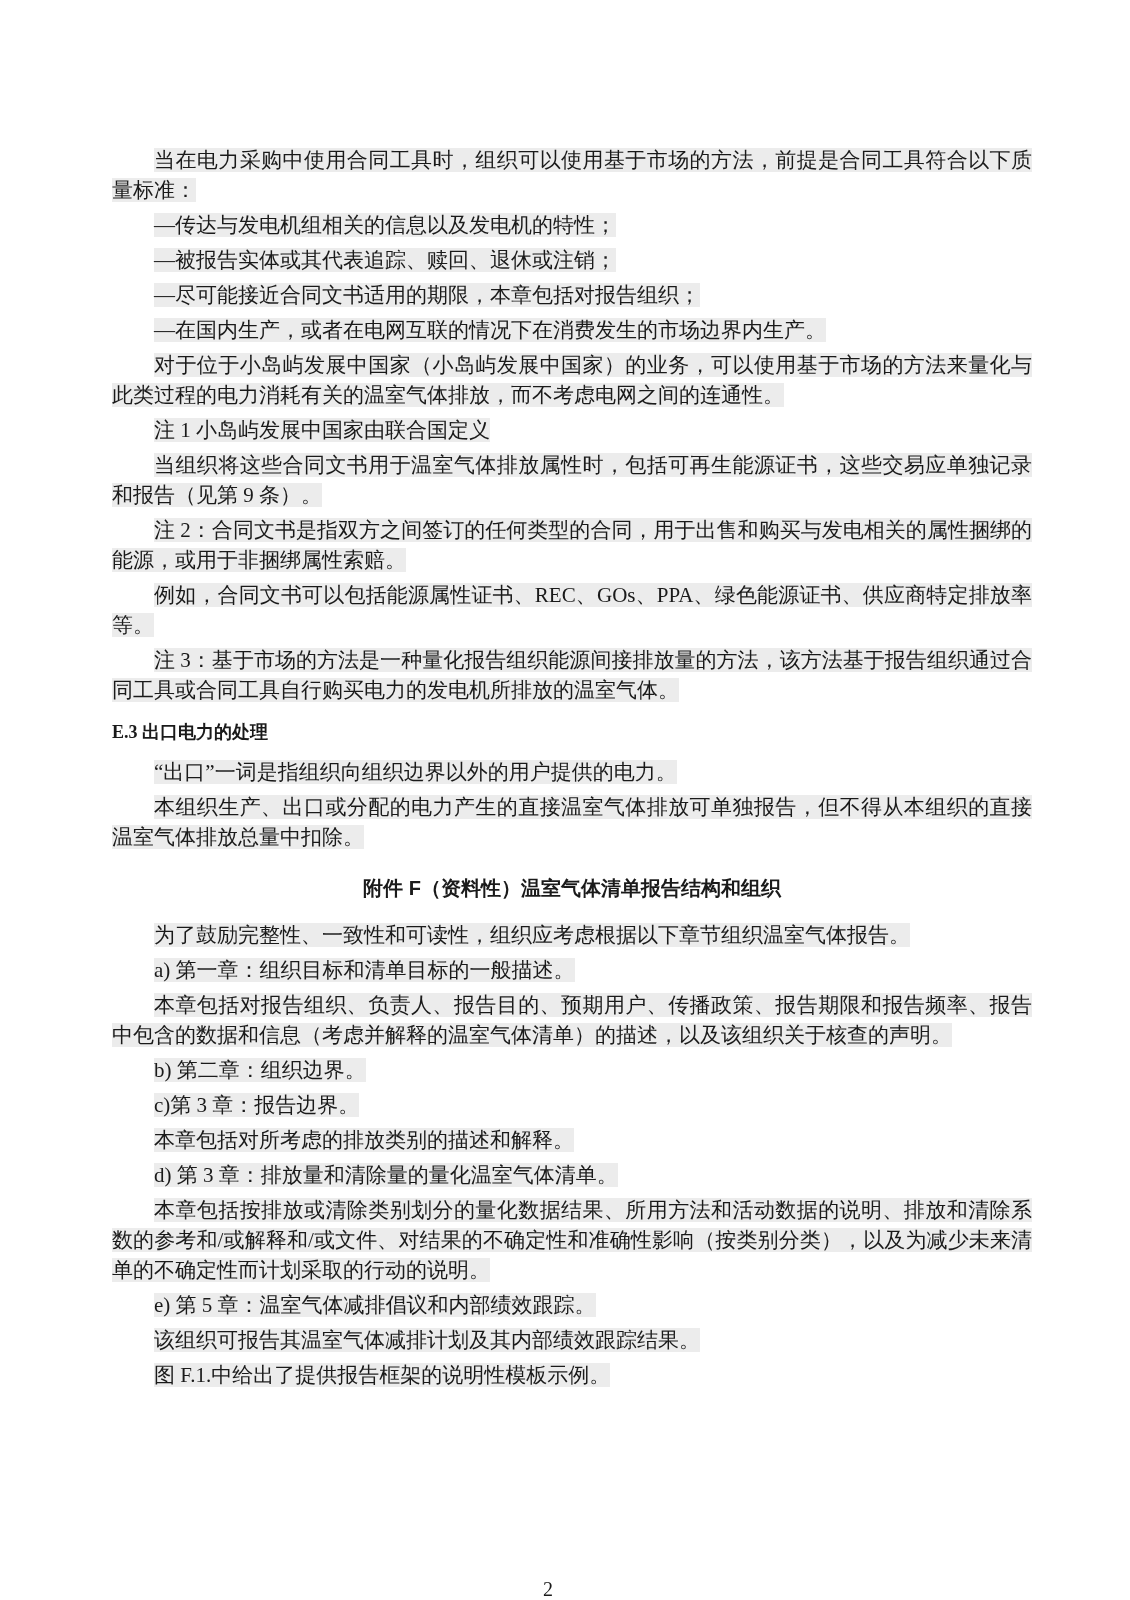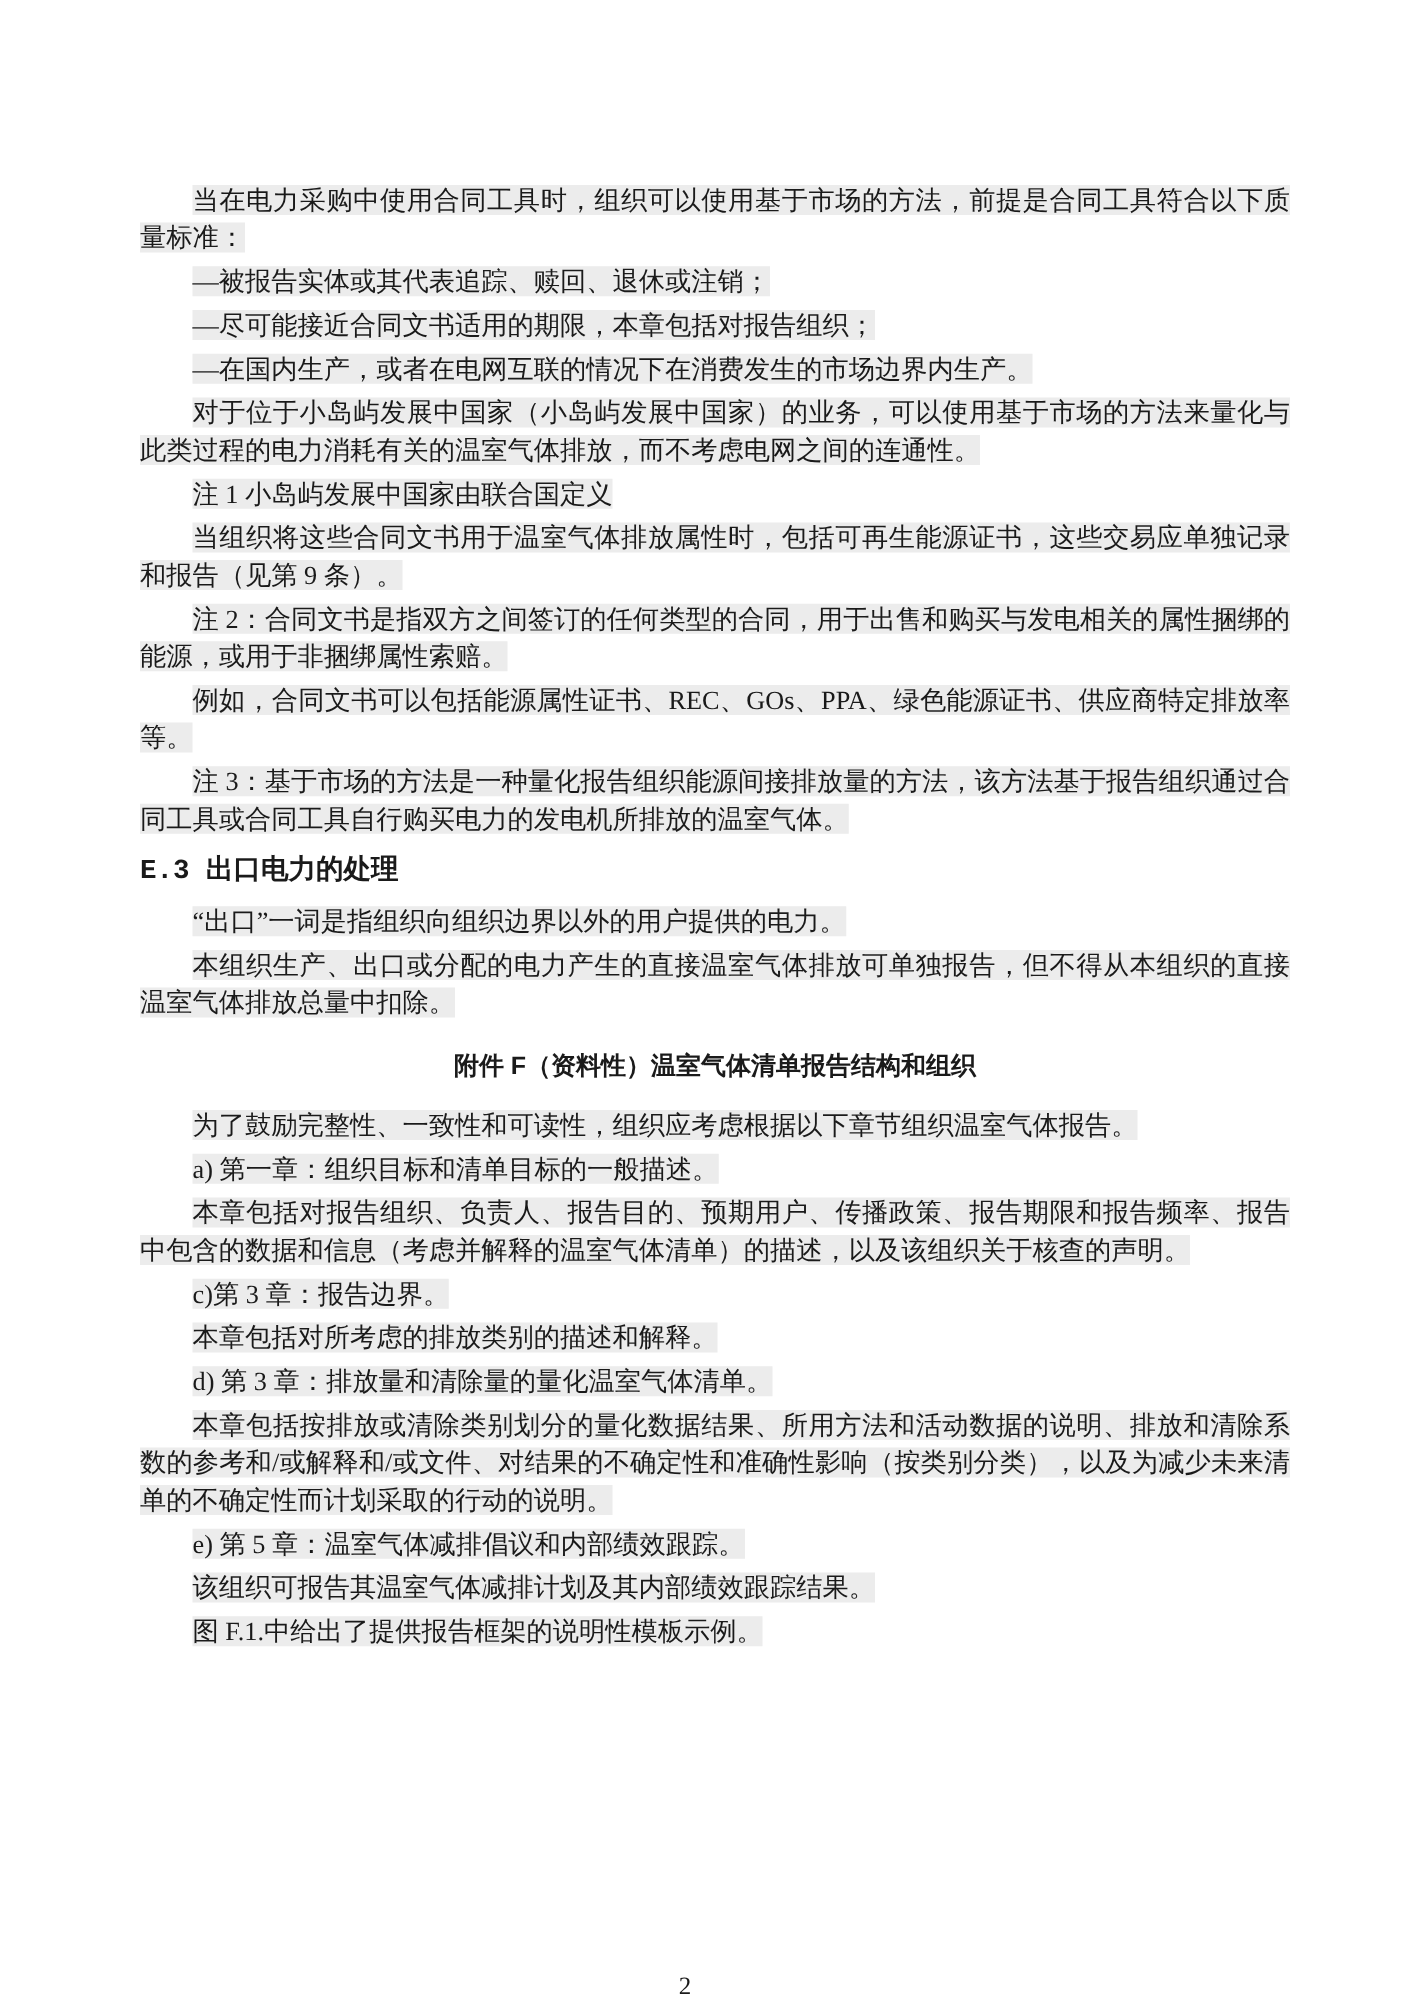--- a/index.html
+++ b/index.html
@@ -17,26 +17,26 @@
   }
   .para {
     font-size: 21px;
     line-height: 30px;
     margin: 5px 0;
     text-align: justify;
     text-indent: 2em;
   }
   .hl { background: #ececec; }
   .heading-e3 {
-    font-size: 22px;
+    font-size: 18px;
     font-weight: bold;
     line-height: 30px;
     margin: 12px 0 10px 0;
     text-indent: 0;
-    font-family: Liberation Mono, monospace;
+    font-family: Liberation Serif, serif;
   }
   .heading-annex {
     font-size: 20px;
     font-weight: bold;
     line-height: 40px;
     text-align: center;
     margin: 16px 0 12px 0;
     text-indent: 0;
     font-family: "Liberation Sans", "DejaVu Sans", sans-serif;
   }
@@ -51,20 +51,21 @@
     color: #1a1a1a;
   }
 </style>
 </head>
 <body>
 
 <div class="page">
 
   <p class="para"><span class="hl">当在电力采购中使用合同工具时，组织可以使用基于市场的方法，前提是合同工具符合以下质量标准：</span></p>
 
+  <p class="para"><span class="hl">—传达与发电机组相关的信息以及发电机的特性；</span></p>
   <p class="para"><span class="hl">—被报告实体或其代表追踪、赎回、退休或注销；</span></p>
   <p class="para"><span class="hl">—尽可能接近合同文书适用的期限，本章包括对报告组织；</span></p>
   <p class="para"><span class="hl">—在国内生产，或者在电网互联的情况下在消费发生的市场边界内生产。</span></p>
 
   <p class="para"><span class="hl">对于位于小岛屿发展中国家（小岛屿发展中国家）的业务，可以使用基于市场的方法来量化与此类过程的电力消耗有关的温室气体排放，而不考虑电网之间的连通性。</span></p>
 
   <p class="para"><span class="hl">注 1 小岛屿发展中国家由联合国定义</span></p>
 
   <p class="para"><span class="hl">当组织将这些合同文书用于温室气体排放属性时，包括可再生能源证书，这些交易应单独记录和报告（见第 9 条）。</span></p>
 
@@ -81,20 +82,21 @@
   <p class="para"><span class="hl">本组织生产、出口或分配的电力产生的直接温室气体排放可单独报告，但不得从本组织的直接温室气体排放总量中扣除。</span></p>
 
   <p class="para heading-annex">附件 F（资料性）温室气体清单报告结构和组织</p>
 
   <p class="para"><span class="hl">为了鼓励完整性、一致性和可读性，组织应考虑根据以下章节组织温室气体报告。</span></p>
 
   <p class="para"><span class="hl">a) 第一章：组织目标和清单目标的一般描述。</span></p>
 
   <p class="para"><span class="hl">本章包括对报告组织、负责人、报告目的、预期用户、传播政策、报告期限和报告频率、报告中包含的数据和信息（考虑并解释的温室气体清单）的描述，以及该组织关于核查的声明。</span></p>
 
+  <p class="para"><span class="hl">b) 第二章：组织边界。</span></p>
 
 
   <p class="para"><span class="hl">c)第 3 章：报告边界。</span></p>
 
   <p class="para"><span class="hl">本章包括对所考虑的排放类别的描述和解释。</span></p>
 
   <p class="para"><span class="hl">d) 第 3 章：排放量和清除量的量化温室气体清单。</span></p>
 
   <p class="para"><span class="hl">本章包括按排放或清除类别划分的量化数据结果、所用方法和活动数据的说明、排放和清除系数的参考和/或解释和/或文件、对结果的不确定性和准确性影响（按类别分类），以及为减少未来清单的不确定性而计划采取的行动的说明。</span></p>
 

